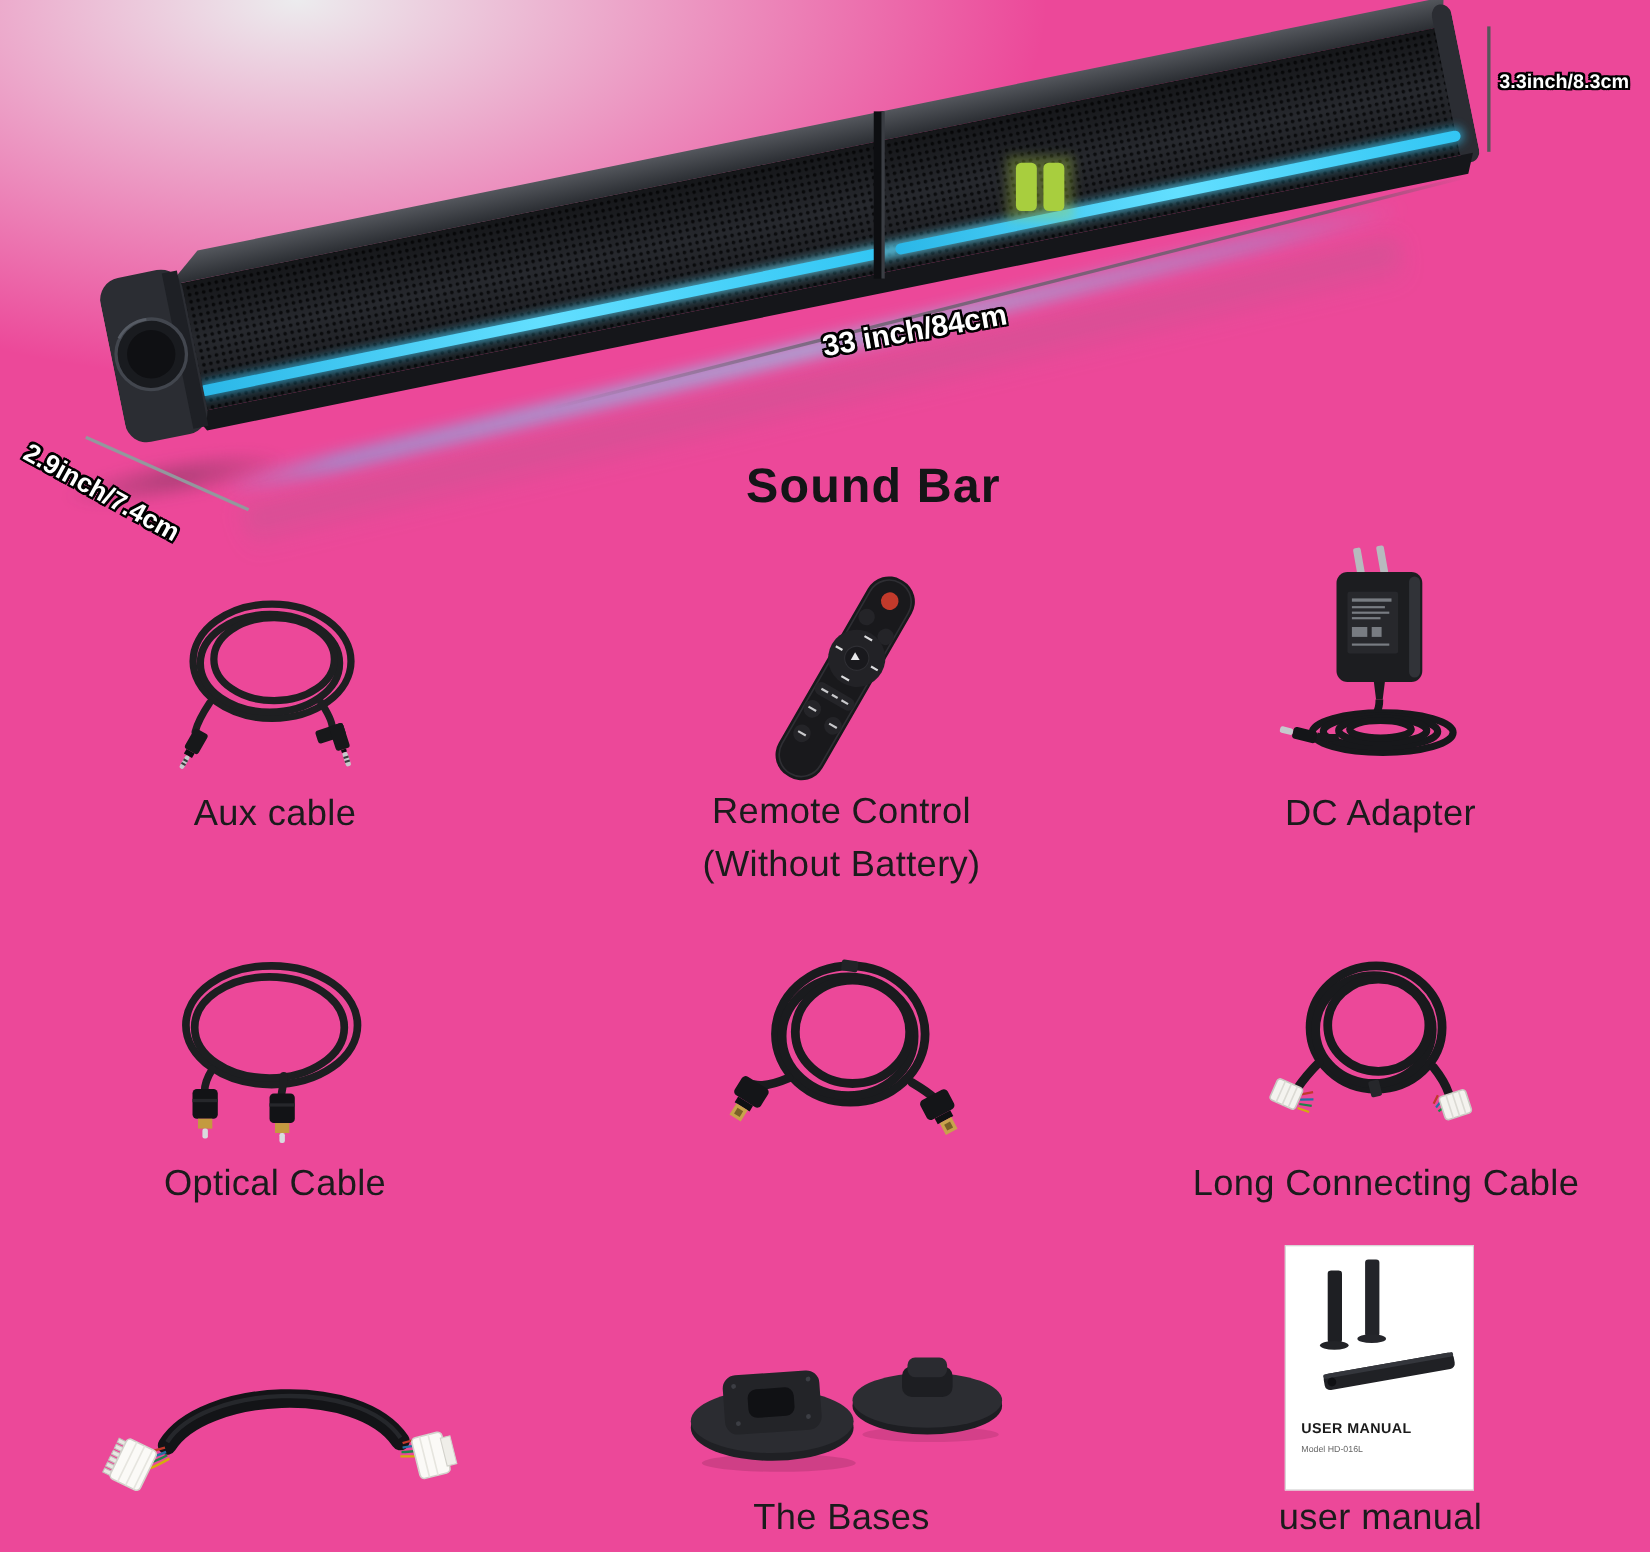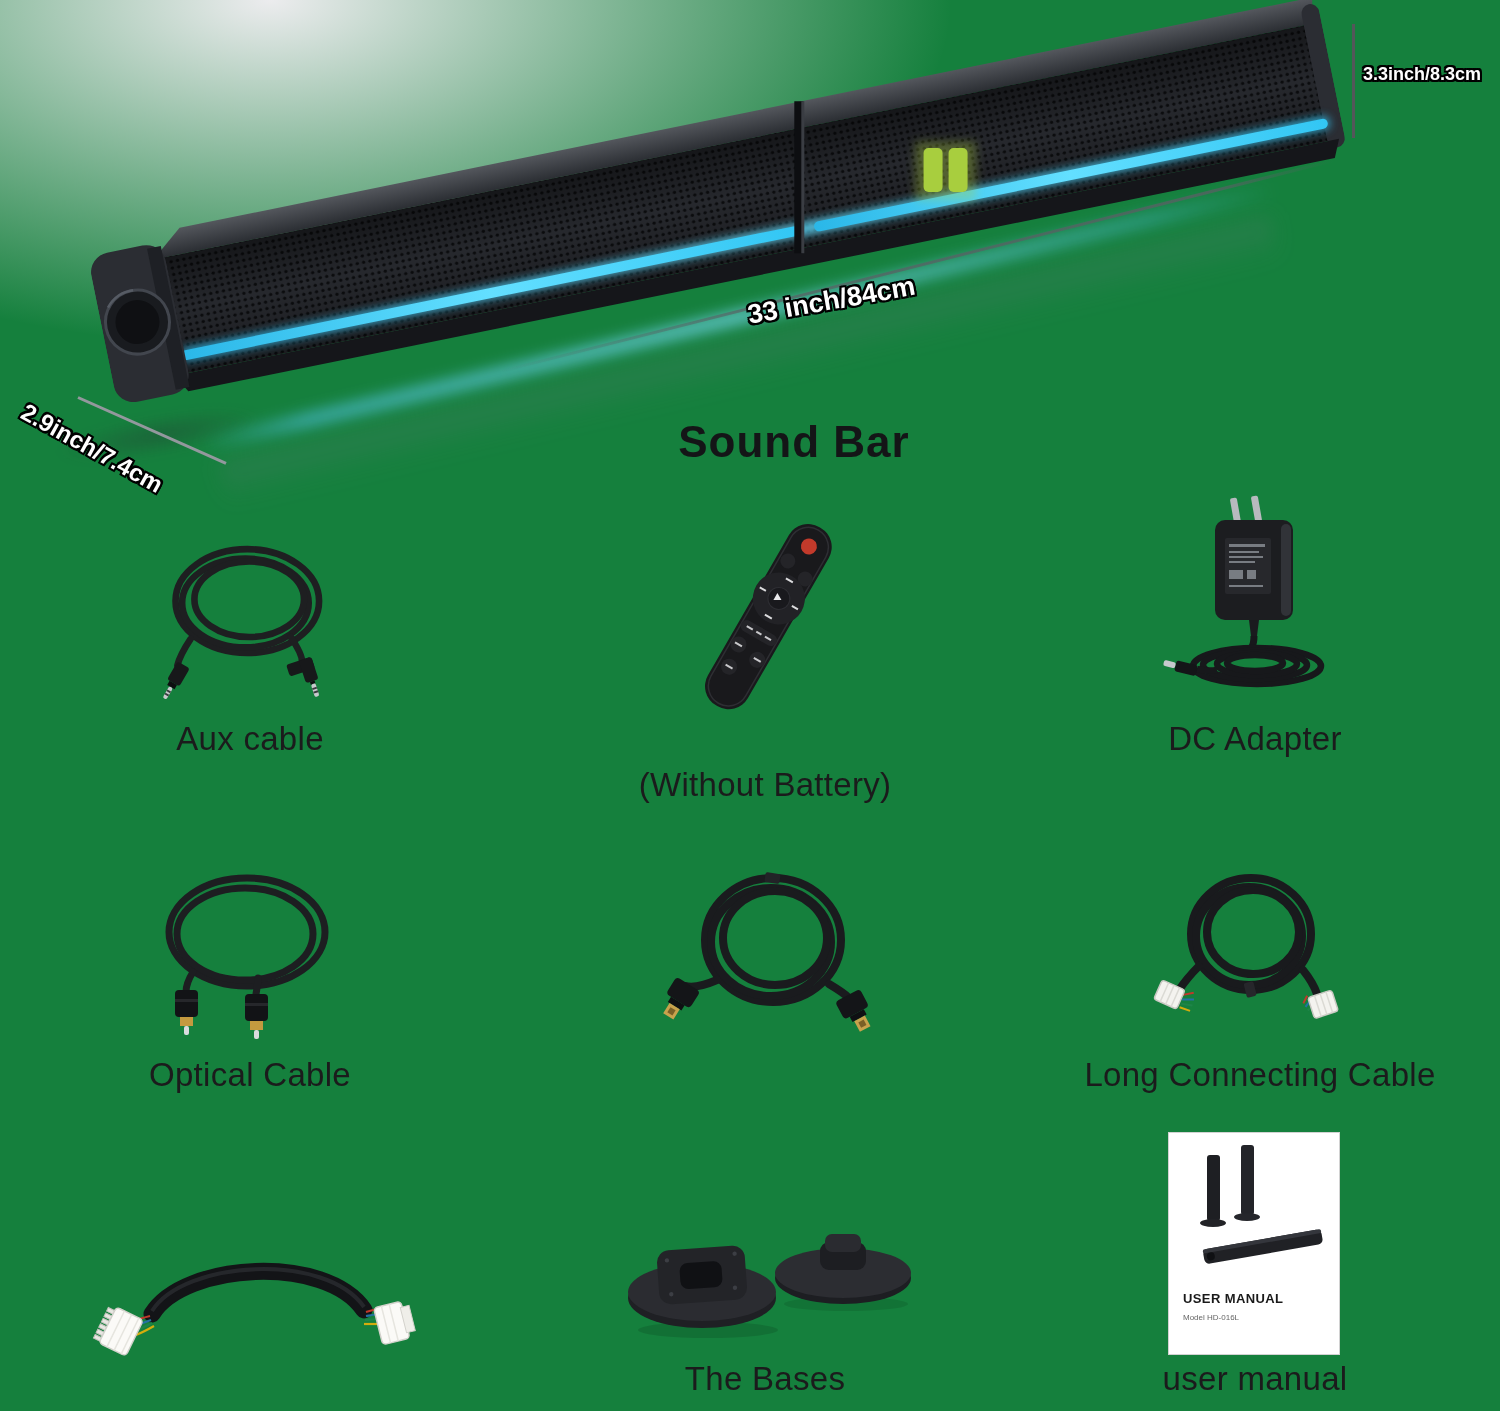--- a/index.html
+++ b/index.html
@@ -1,16 +1,16 @@
 <!DOCTYPE html>
 <html><head>
 <meta charset="utf-8">
 <style>
   html,body{margin:0;padding:0;background:#fff;}
-  .canvas{position:relative;width:1500px;height:1411px;background:#15803d;overflow:hidden;
+  .canvas{position:relative;width:1500px;height:1411px;background:#ec4899;overflow:hidden;
           font-family:"Liberation Sans",sans-serif;color:#1b1b1c;}
   
   .hero-bg{position:absolute;left:0;top:0;width:1500px;height:540px;
            background:radial-gradient(1100px 560px at 18% 0%, #ececee 0%, rgba(255,255,255,0) 62%);}
   .soundbar-wrap{position:absolute;left:90px;top:116px;width:1256px;height:180px;
                  transform:rotate(-11.5deg);}
   .refl-blue{position:absolute;left:200px;top:438px;width:1105px;height:15px;border-radius:8px;
              transform:rotate(-13.4deg);transform-origin:left center;filter:blur(7px);
              background:linear-gradient(90deg,rgba(90,205,255,0) 0%,rgba(90,205,255,.5) 10%,
                         rgba(125,225,255,.65) 50%,rgba(90,205,255,.3) 88%,rgba(90,205,255,0) 100%);}
@@ -189,20 +189,21 @@
         <rect x="115" y="129" width="7" height="2" fill="#c9c9cc"></rect>
         <circle cx="96" cy="150" r="8" fill="#242428"></circle>
         <rect x="92" y="149" width="8" height="2" fill="#c9c9cc"></rect>
         <circle cx="120" cy="154" r="8" fill="#242428"></circle>
         <rect x="116" y="153" width="8" height="2" fill="#c9c9cc"></rect>
         <circle cx="99" cy="174" r="8" fill="#242428"></circle>
         <rect x="95" y="173" width="8" height="2" fill="#c9c9cc"></rect>
       </g>
     </svg>
   </div>
+  <div class="cap cap-r1b">Remote Control</div>
   <div class="cap cap-r1b2">(Without Battery)</div>
 
   <div class="art art-dc">
     <svg viewBox="0 0 240 215">
       <g>
         <rect x="97" y="10" width="7" height="26" rx="2" fill="#b7babe" transform="rotate(-10 100 23)"></rect>
         <rect x="118" y="8" width="7" height="26" rx="2" fill="#b7babe" transform="rotate(-10 121 21)"></rect>
       </g>
       <rect x="80" y="32" width="78" height="100" rx="10" fill="#1c1d20"></rect>
       <rect x="146" y="36" width="10" height="92" rx="5" fill="#313338"></rect>

